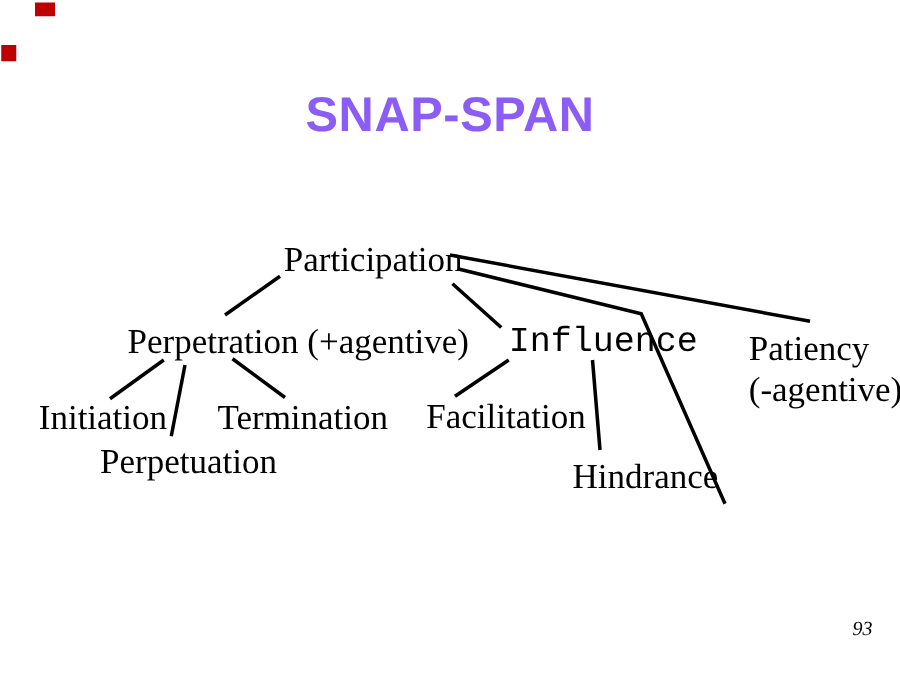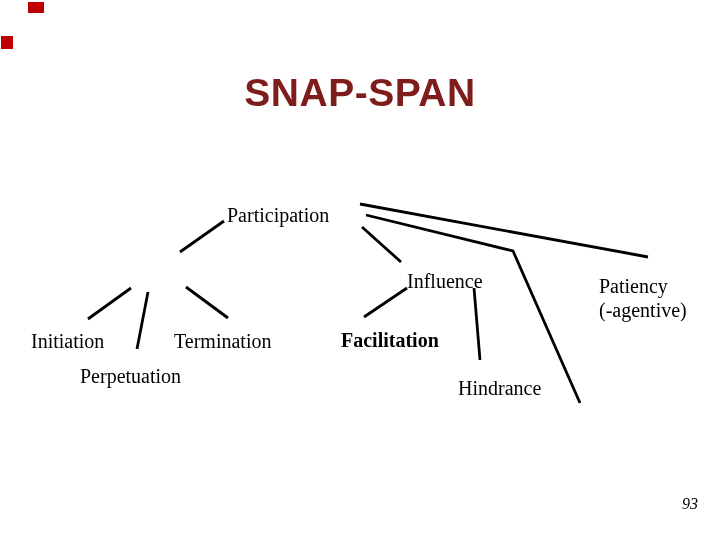--- a/index.html
+++ b/index.html
@@ -21,40 +21,39 @@
     top: 73px;
     left: 0;
     width: 720px;
     margin: 0;
     text-align: center;
     font-family: "Liberation Sans", sans-serif;
     font-weight: 700;
     font-size: 39px;
     line-height: 1;
     letter-spacing: 0.5px;
-    color: #7f1d1d;
+    color: #8b5cf6;
   }
   .edges {
     position: absolute;
     left: 0;
     top: 0;
     width: 720px;
     height: 540px;
   }
   .edges line, .edges polyline {
     stroke: #000000;
     stroke-width: 2.8;
     fill: none;
   }
   .node {
     position: absolute;
-    font-size: 20px;
+    font-size: 28px;
     line-height: 1.18;
     white-space: nowrap;
-    margin-top: 12px;
   }
   .node .node-line2 {
     display: block;
   }
   .page-number {
     position: absolute;
     left: 682px;
     top: 496px;
     font-size: 16px;
     line-height: 1;
@@ -94,33 +93,34 @@
     <polyline points="366,215 513,251 580,403"></polyline>
     <line x1="131" y1="288" x2="88" y2="319"></line>
     <line x1="148" y1="292" x2="137" y2="349"></line>
     <line x1="186" y1="287" x2="228" y2="318"></line>
     <line x1="407" y1="288" x2="364" y2="317"></line>
     <line x1="474" y1="288" x2="480" y2="360"></line>
   </svg>
 
   <div class="node" style="left:227px; top:192px;">Participation</div>
 
+  <div class="node" style="left:102px; top:257px;">Perpetration (+agentive)</div>
 
-  <div class="node" style="left:407px; top:258px;">Influence</div>
+  <div class="node" style="left:407px; top:258px;font-family:Liberation Mono, monospace;">Influence</div>
 
   <div class="node" style="left:31px; top:318px;">Initiation</div>
 
   <div class="node" style="left:599px; top:263px;">
     <span>Patiency</span>
     <span class="node-line2">(-agentive)</span>
   </div>
 
   <div class="node" style="left:174px; top:318px;">Termination</div>
 
-  <div class="node" style="left:341px; top:317px;font-weight:bold;">Facilitation</div>
+  <div class="node" style="left:341px; top:317px;">Facilitation</div>
 
   <div class="node" style="left:80px; top:353px;">Perpetuation</div>
 
   <div class="node" style="left:458px; top:365px;">Hindrance</div>
 
 
   <div class="page-number">93</div>
 
 </div>
 

